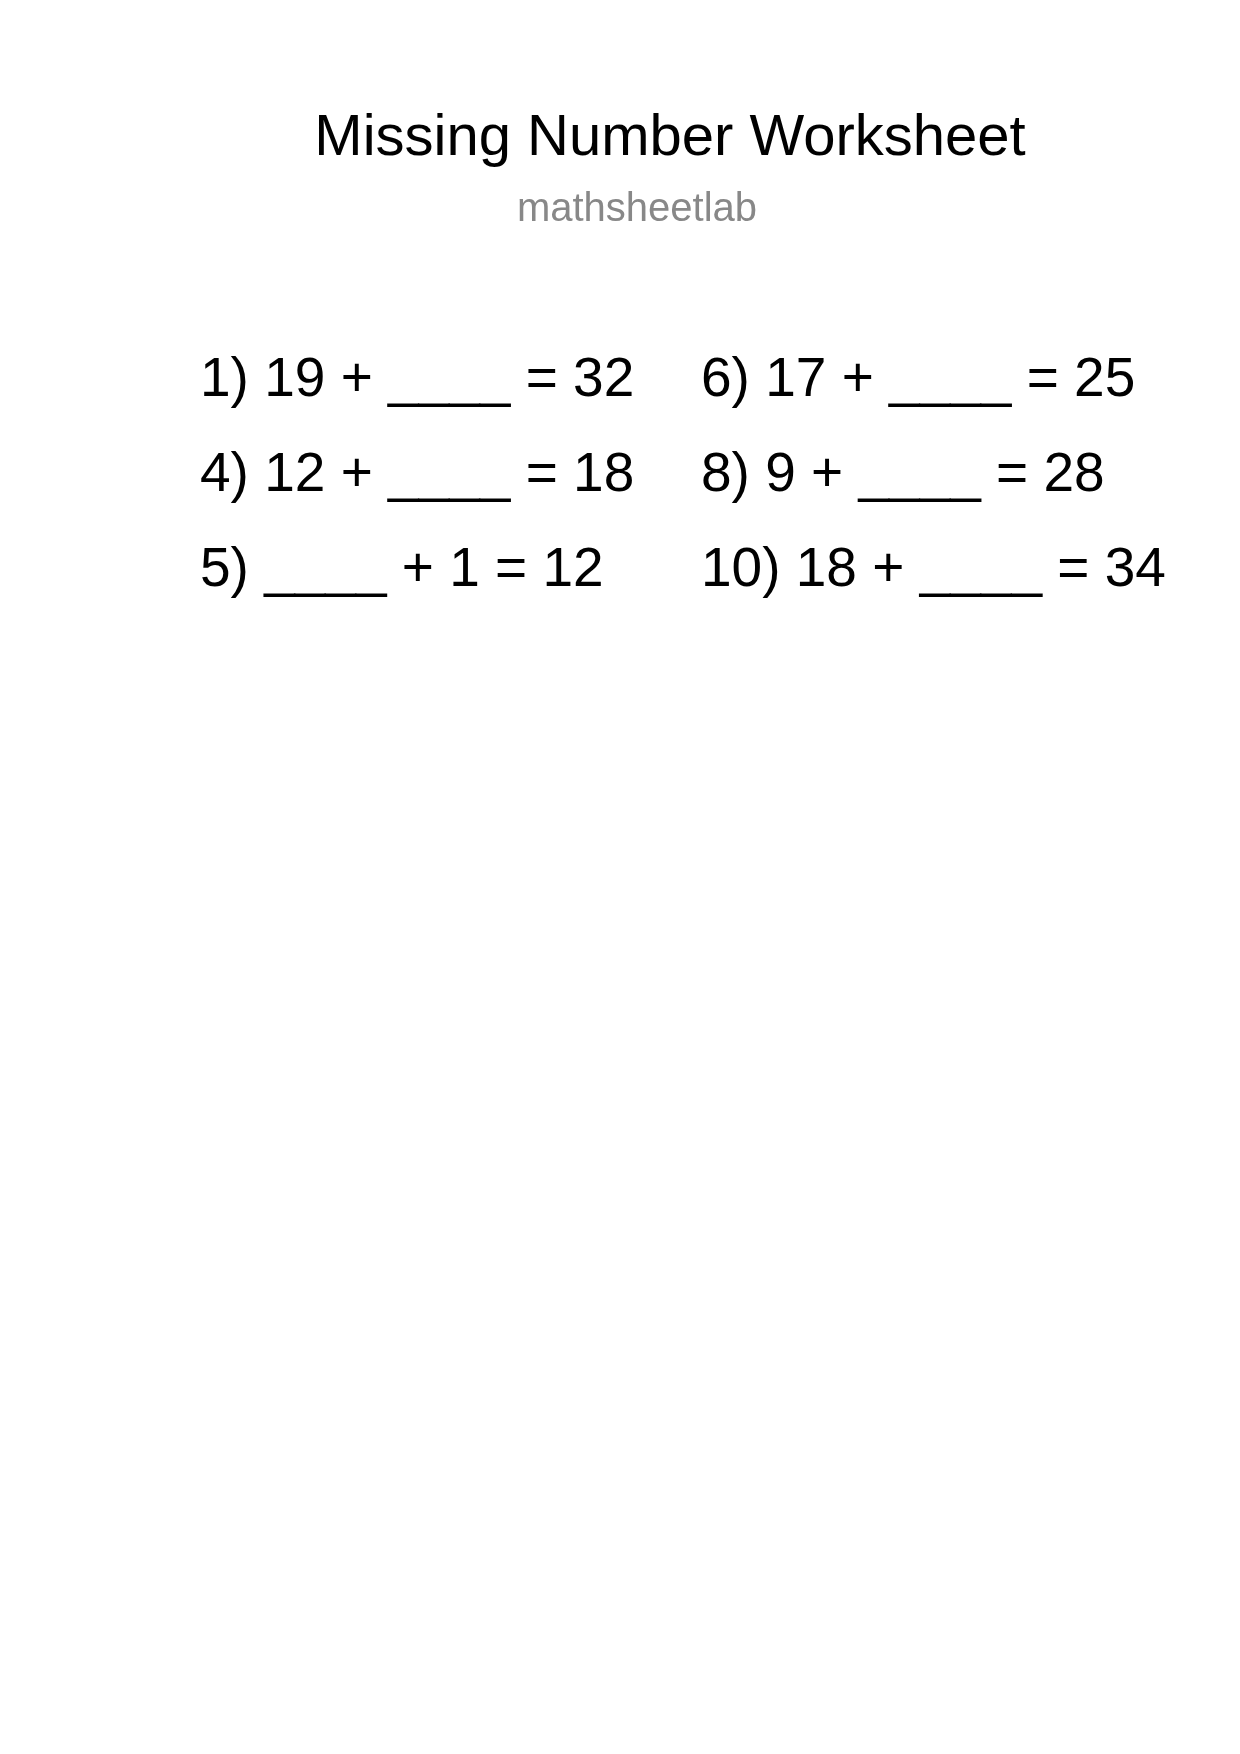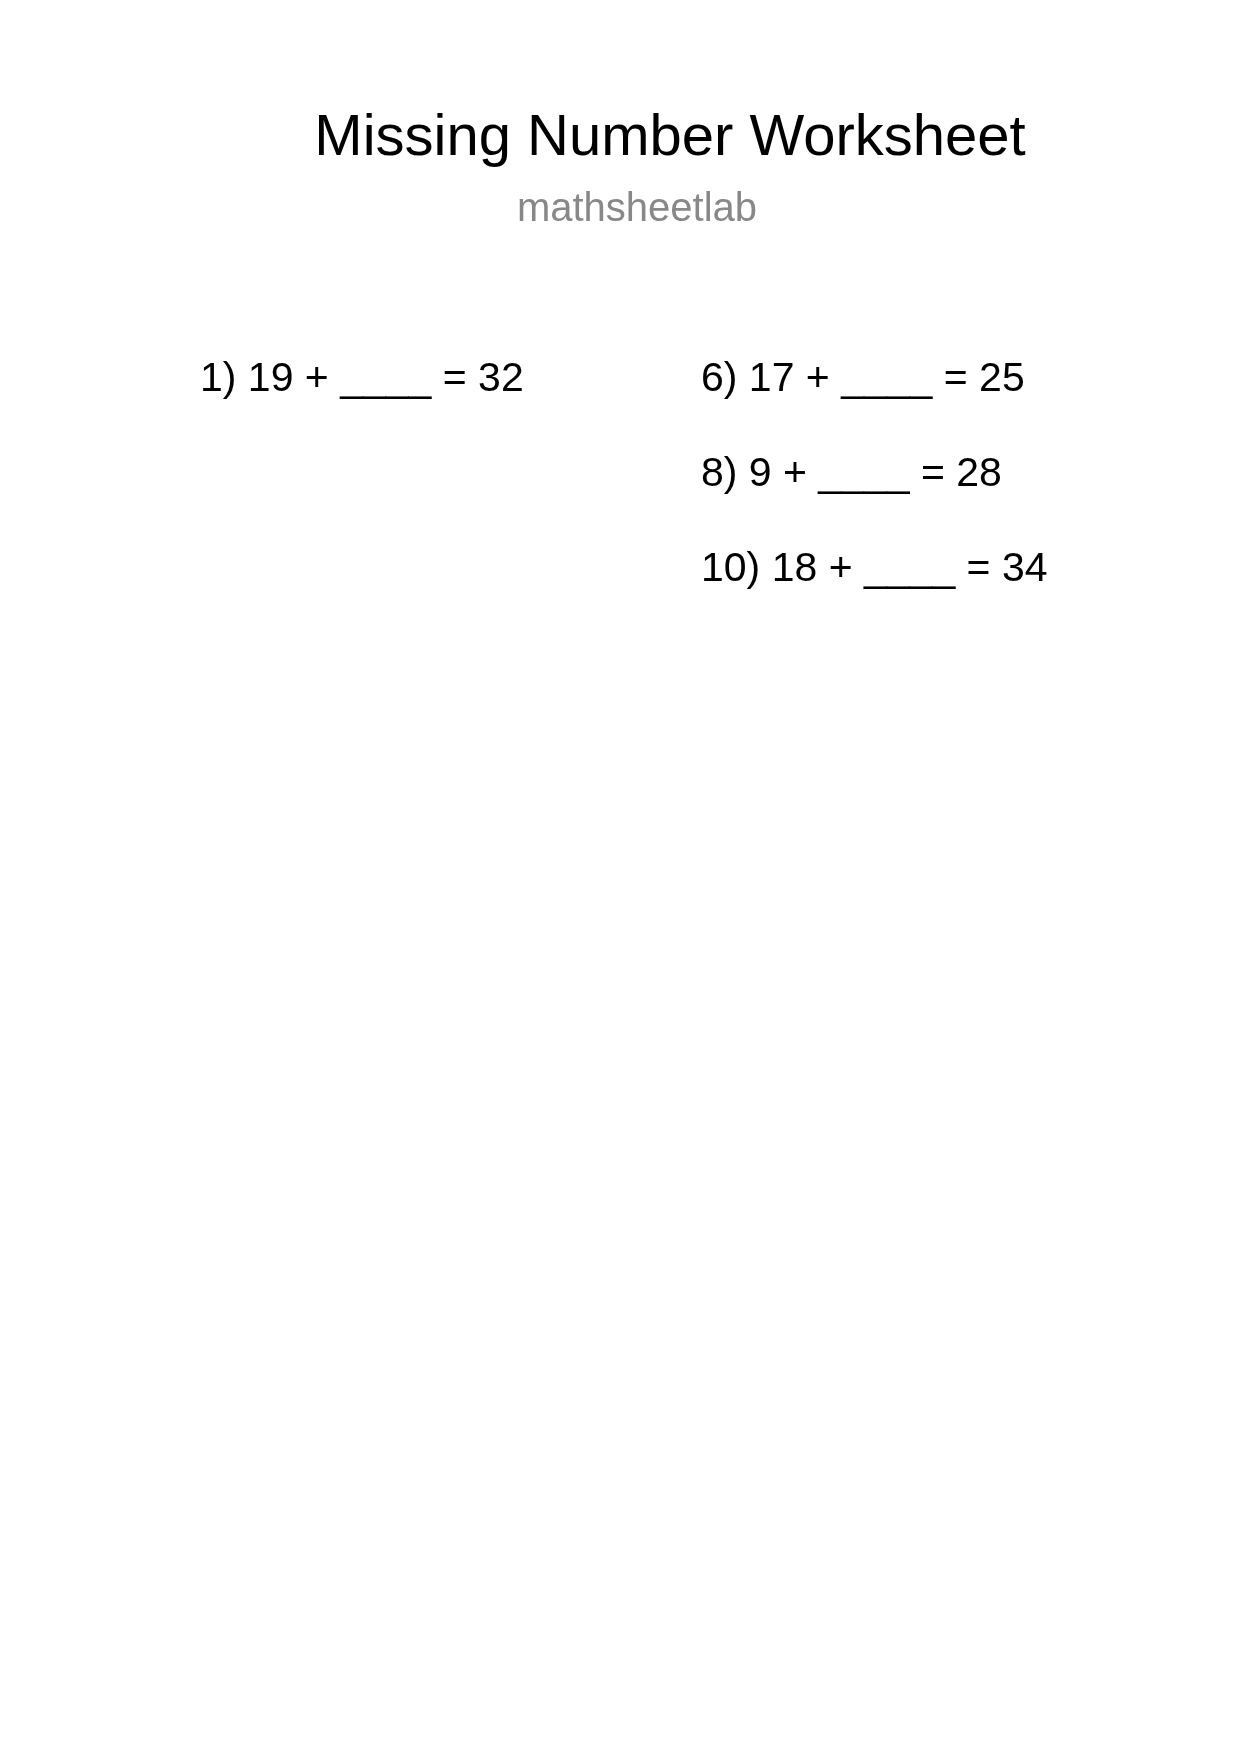--- a/index.html
+++ b/index.html
@@ -5,29 +5,31 @@
     html, body { margin: 0; padding: 0; background: #ffffff; }
     body { width: 1240px; height: 1754px; position: relative; overflow: hidden;
            font-family: "Liberation Sans", sans-serif; color: #000; }
     .title { position: absolute; left: 0; width: 1340px; top: 100px; text-align: center;
              font-size: 58px; line-height: 70px; color: #000; }
     .subtitle { position: absolute; left: 0; width: 1274px; top: 183px; text-align: center;
                 font-size: 40px; line-height: 48px; color: #888888; }
     .col { position: absolute; top: 352px; }
     .col.left { left: 200px; }
     .col.right { left: 701px; }
-    .problem { height: 95px; font-size: 41px; line-height: 50px; white-space: pre; }
+    .problem { height: 95px; font-size: 55px; line-height: 50px; white-space: pre; }
   </style>
 </head>
 <body>
 
 <div class="title">Missing Number Worksheet</div>
 <div class="subtitle">mathsheetlab</div>
 
 <div class="col left">
   <div class="problem">1) 19 + ____ = 32</div>
+  <div class="problem">4) 12 + ____ = 18</div>
+  <div class="problem">5) ____ + 1 = 12</div>
 </div>
 
 <div class="col right">
   <div class="problem">6) 17 + ____ = 25</div>
   <div class="problem">8) 9 + ____ = 28</div>
   <div class="problem">10) 18 + ____ = 34</div>
 </div>
 
 </body></html>

